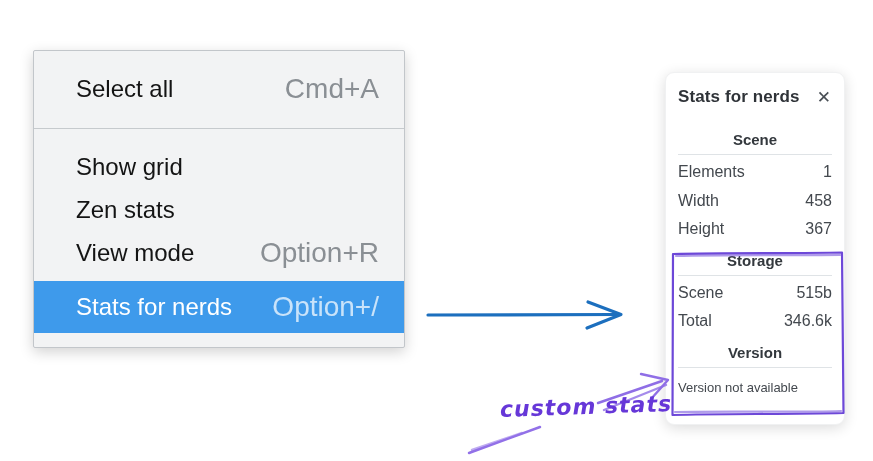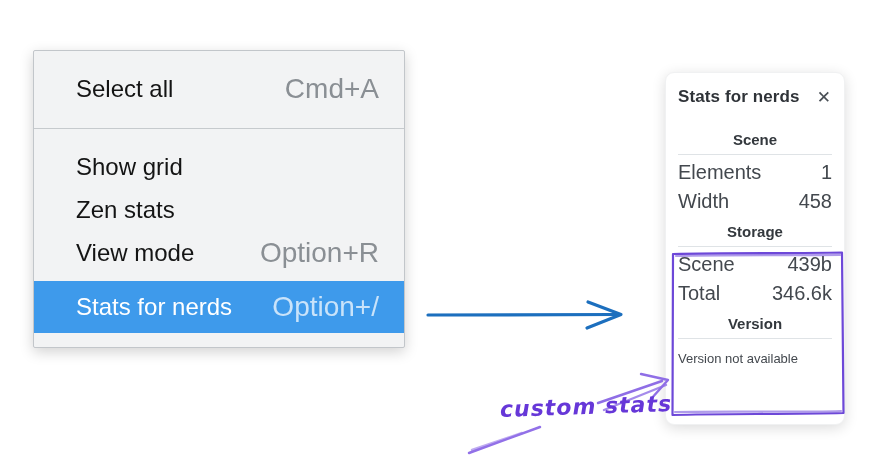--- a/index.html
+++ b/index.html
@@ -46,21 +46,21 @@
     background:none; border:none; padding:0 1px; font-family:"DejaVu Sans", sans-serif;
   }
   .section-heading { text-align:center; font-weight:bold; font-size:15px; color:#33383d; }
   .sh-scene   { margin-top:24px; }
   .sh-storage { margin-top:8px; }
   .sh-version { margin-top:8px; }
   .sep { border:none; border-top:1px solid #dfe3e6; margin:6px 0 3px; height:0; }
   .sep-last { margin-bottom:8px; }
   .stat-row {
     display:flex; justify-content:space-between;
-    font-size:20px; color:#43484e; line-height:28.5px;
+    font-size:16px; color:#43484e; line-height:28.5px;
   }
   .version-note { font-size:13px; color:#43484e; line-height:24px; }
 
   
   .annotation-layer {
     position:absolute; left:0; top:0; width:873px; height:461px;
     pointer-events:none; z-index:5;
   }
   .custom-stats-label {
     position:absolute; left:500px; top:394px; z-index:6;
@@ -105,26 +105,30 @@
     <div class="section-heading sh-scene">Scene</div>
     <hr class="sep">
     <div class="stat-row">
       <span>Elements</span>
       <span>1</span>
     </div>
     <div class="stat-row">
       <span>Width</span>
       <span>458</span>
     </div>
+    <div class="stat-row">
+      <span>Height</span>
+      <span>367</span>
+    </div>
 
     <div class="section-heading sh-storage">Storage</div>
     <hr class="sep">
     <div class="stat-row">
       <span>Scene</span>
-      <span>439b</span>
+      <span>515b</span>
     </div>
     <div class="stat-row">
       <span>Total</span>
       <span>346.6k</span>
     </div>
 
     <div class="section-heading sh-version">Version</div>
     <hr class="sep sep-last">
     <div class="version-note">Version not available</div>
   </div>

